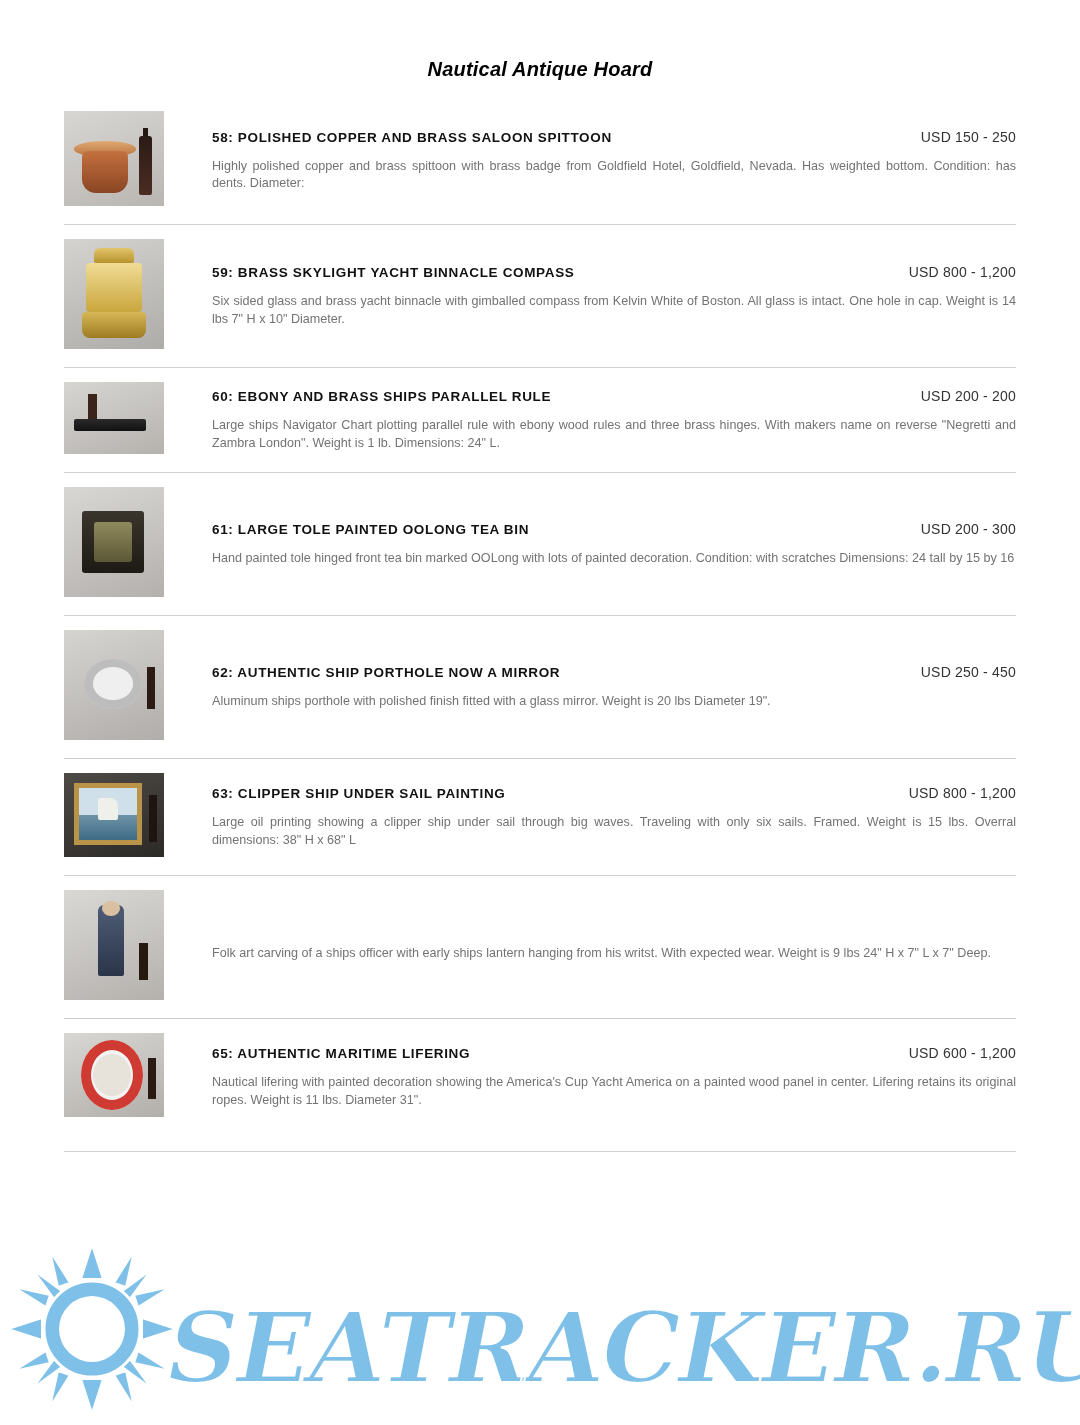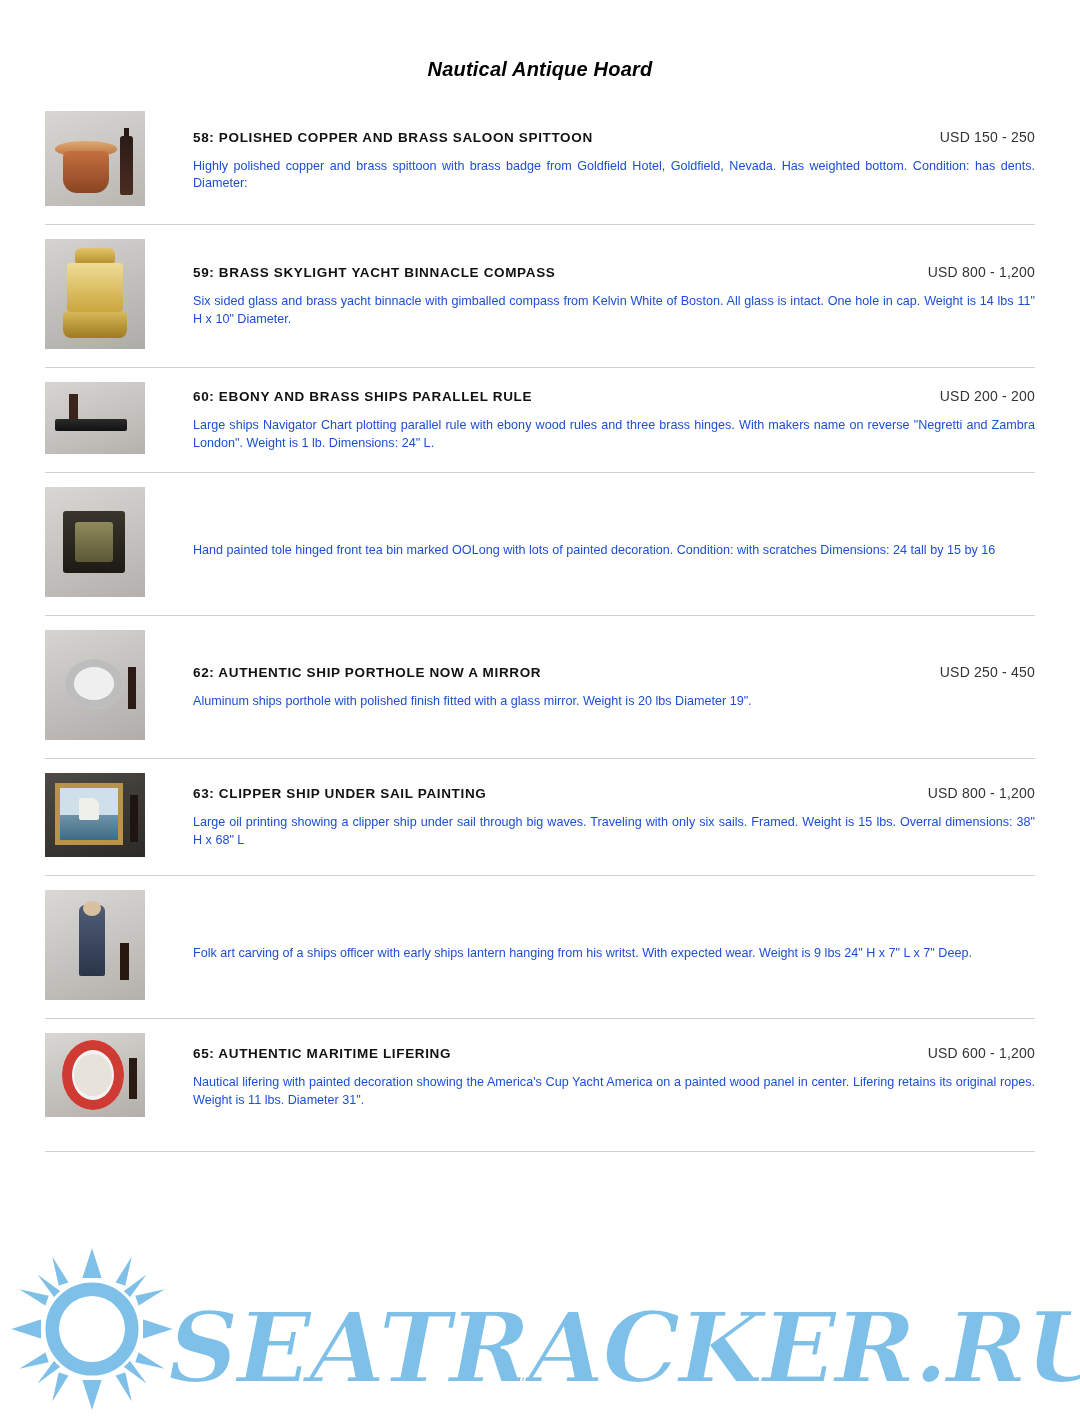--- a/index.html
+++ b/index.html
@@ -13,21 +13,21 @@
     position: relative;
     font-family: "Liberation Sans", sans-serif;
     color: #1a1a1a;
     overflow: hidden;
   }
   .page {
     position: relative;
     width: 1080px;
     height: 1425px;
     box-sizing: border-box;
-    padding: 0 45px;
+    padding: 0 64px;
   }
   .doc-title {
     text-align: center;
     font-size: 20px;
     font-weight: bold;
     font-style: italic;
     letter-spacing: 0.2px;
     margin: 0;
     padding-top: 58px;
     padding-bottom: 30px;
@@ -81,21 +81,21 @@
     font-size: 14px;
     color: #333;
     white-space: nowrap;
     letter-spacing: 0.2px;
     font-weight: normal;
   }
   .lot-desc {
     margin-top: 13px;
     font-size: 12.6px;
     line-height: 1.38;
-    color: #1d4ed8;
+    color: #737373;
     text-align: justify;
     text-justify: inter-word;
   }
 
   
   .ph { position: relative; width: 100%; height: 100%; }
   .ph .bg { position: absolute; inset: 0; }
   .ph .obj { position: absolute; }
 
   .t58 { height: 95px; }
@@ -236,21 +236,21 @@
           <div class="obj glass"></div>
           <div class="obj base"></div>
         </div>
       </div>
     </div>
     <div class="body-cell">
       <div class="lot-head">
         <div class="lot-title">59: BRASS SKYLIGHT YACHT BINNACLE COMPASS</div>
         <div class="lot-price">USD 800 - 1,200</div>
       </div>
-      <div class="lot-desc">Six sided glass and brass yacht binnacle with gimballed compass from Kelvin White of Boston. All glass is intact. One hole in cap. Weight is 14 lbs 11" H x 10" Diameter.</div>
+      <div class="lot-desc">Six sided glass and brass yacht binnacle with gimballed compass from Kelvin White of Boston. All glass is intact. One hole in cap. Weight is 14 lbs 7" H x 10" Diameter.</div>
     </div>
   </div>
   <div class="lot-sep"></div>
 
   <div class="lot">
     <div class="thumb-cell">
       <div class="thumb t60">
         <div class="ph">
           <div class="bg"></div>
           <div class="obj bottle"></div>
@@ -272,20 +272,24 @@
     <div class="thumb-cell">
       <div class="thumb t61">
         <div class="ph">
           <div class="bg"></div>
           <div class="obj bin"></div>
           <div class="obj panel"></div>
         </div>
       </div>
     </div>
     <div class="body-cell">
+      <div class="lot-head">
+        <div class="lot-title">61: LARGE TOLE PAINTED OOLONG TEA BIN</div>
+        <div class="lot-price">USD 200 - 300</div>
+      </div>
       <div class="lot-desc">Hand painted tole hinged front tea bin marked OOLong with lots of painted decoration. Condition: with scratches Dimensions: 24 tall by 15 by 16</div>
     </div>
   </div>
   <div class="lot-sep"></div>
 
   <div class="lot">
     <div class="thumb-cell">
       <div class="thumb t62">
         <div class="ph">
           <div class="bg"></div>

